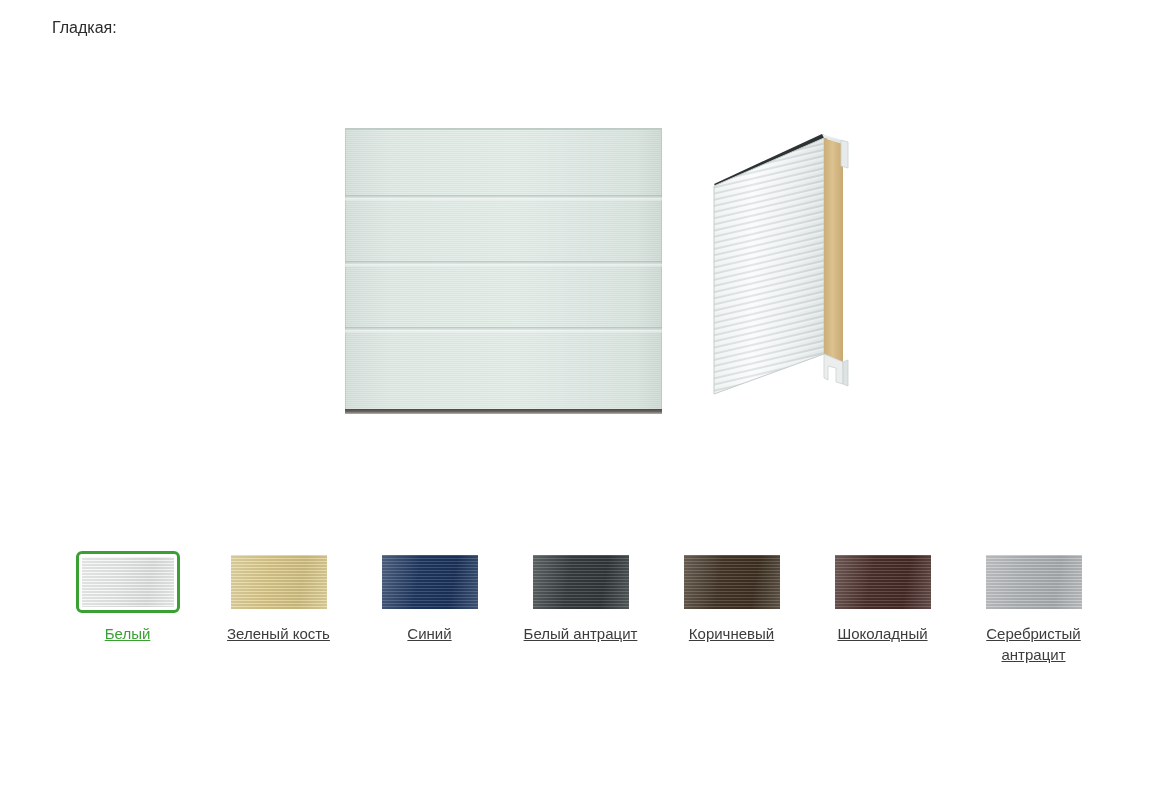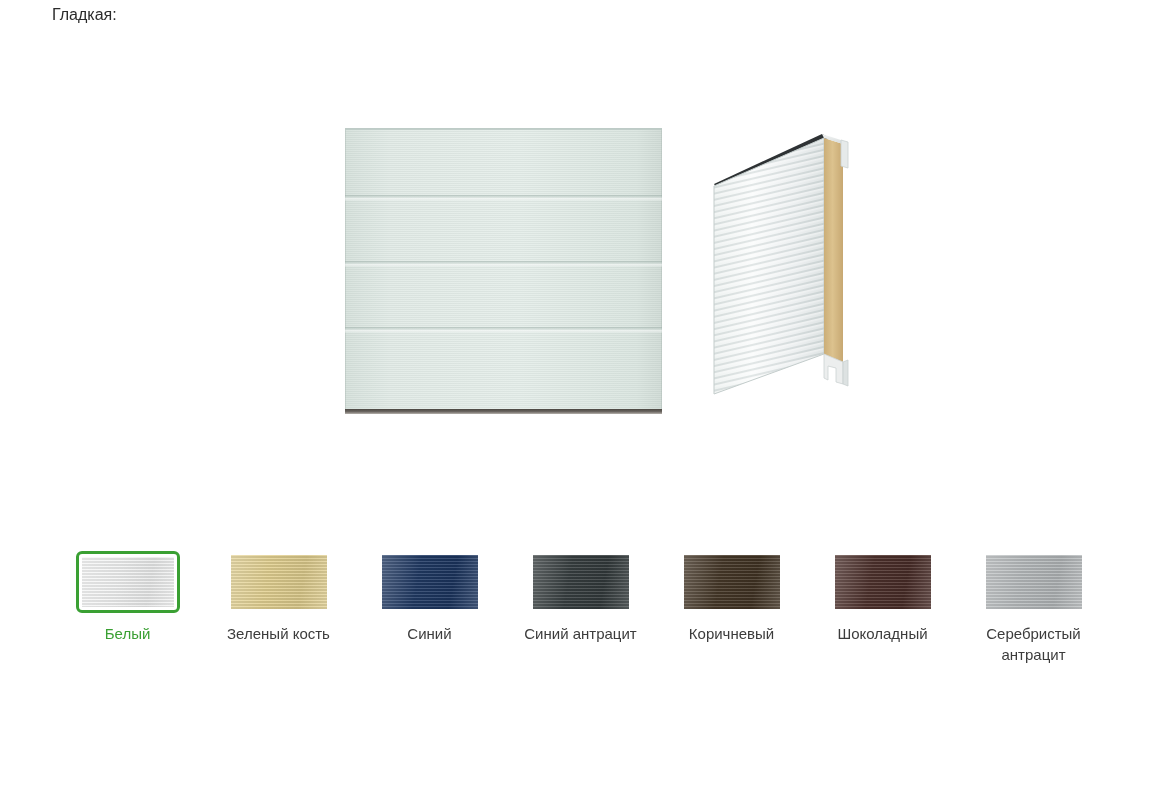--- a/index.html
+++ b/index.html
@@ -14,21 +14,21 @@
     position: relative;
     font-family: "Liberation Sans", "DejaVu Sans", sans-serif;
     color: #333333;
     overflow: hidden;
   }
 
   
   .section-title {
     position: absolute;
     left: 52px;
-    top: 5px;
+    top: 18px;
     font-size: 16px;
     line-height: 20px;
     color: #2b2b2b;
     white-space: nowrap;
   }
 
   
   .preview-area {
     position: absolute;
     left: 0;
@@ -159,20 +159,21 @@
     pointer-events: none;
     z-index: 1;
   }
   .swatch-label {
     margin-top: 10px;
     font-size: 15px;
     line-height: 21px;
     color: #3c3c3c;
     text-align: center;
     max-width: 140px;
+    text-decoration: underline;
   }
   .swatch-cell.selected .swatch-label {
     color: #3aa033;
   }
 </style>
 </head>
 <body>
 
 <div class="section-title">Гладкая:</div>
 
@@ -251,21 +252,21 @@
       <span class="swatch-chip" style="background-color:#1c3661"></span>
     </span>
     <span class="swatch-label">Синий</span>
   </div>
 
 
   <div class="swatch-cell">
     <span class="swatch-chip-wrap">
       <span class="swatch-chip" style="background-color:#343b3d"></span>
     </span>
-    <span class="swatch-label">Синий антрацит</span>
+    <span class="swatch-label">Белый антрацит</span>
   </div>
 
   <div class="swatch-cell">
     <span class="swatch-chip-wrap">
       <span class="swatch-chip" style="background-color:#423424"></span>
     </span>
     <span class="swatch-label">Коричневый</span>
   </div>
 
   <div class="swatch-cell">

